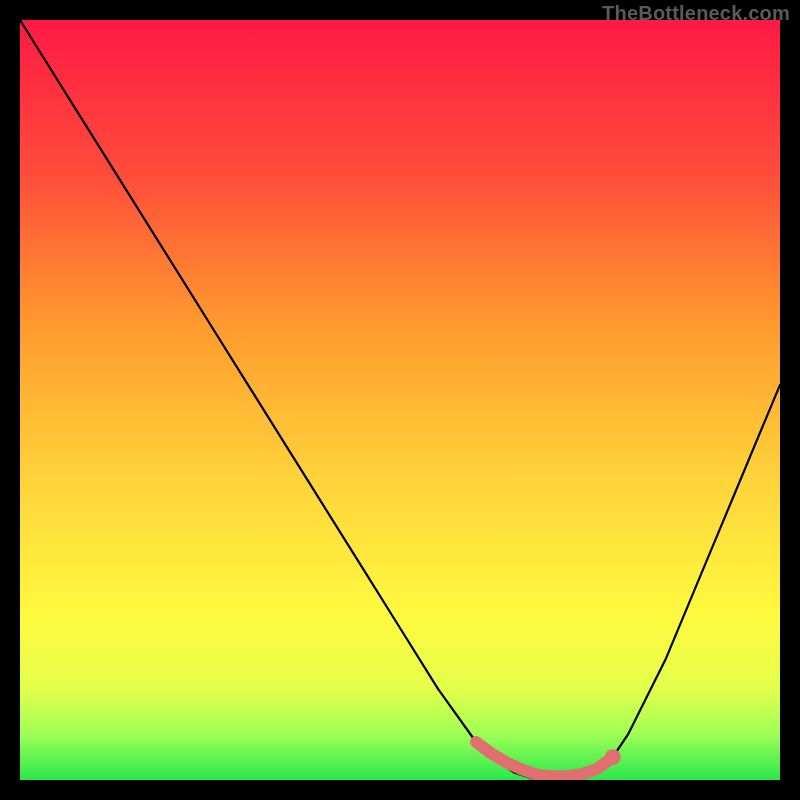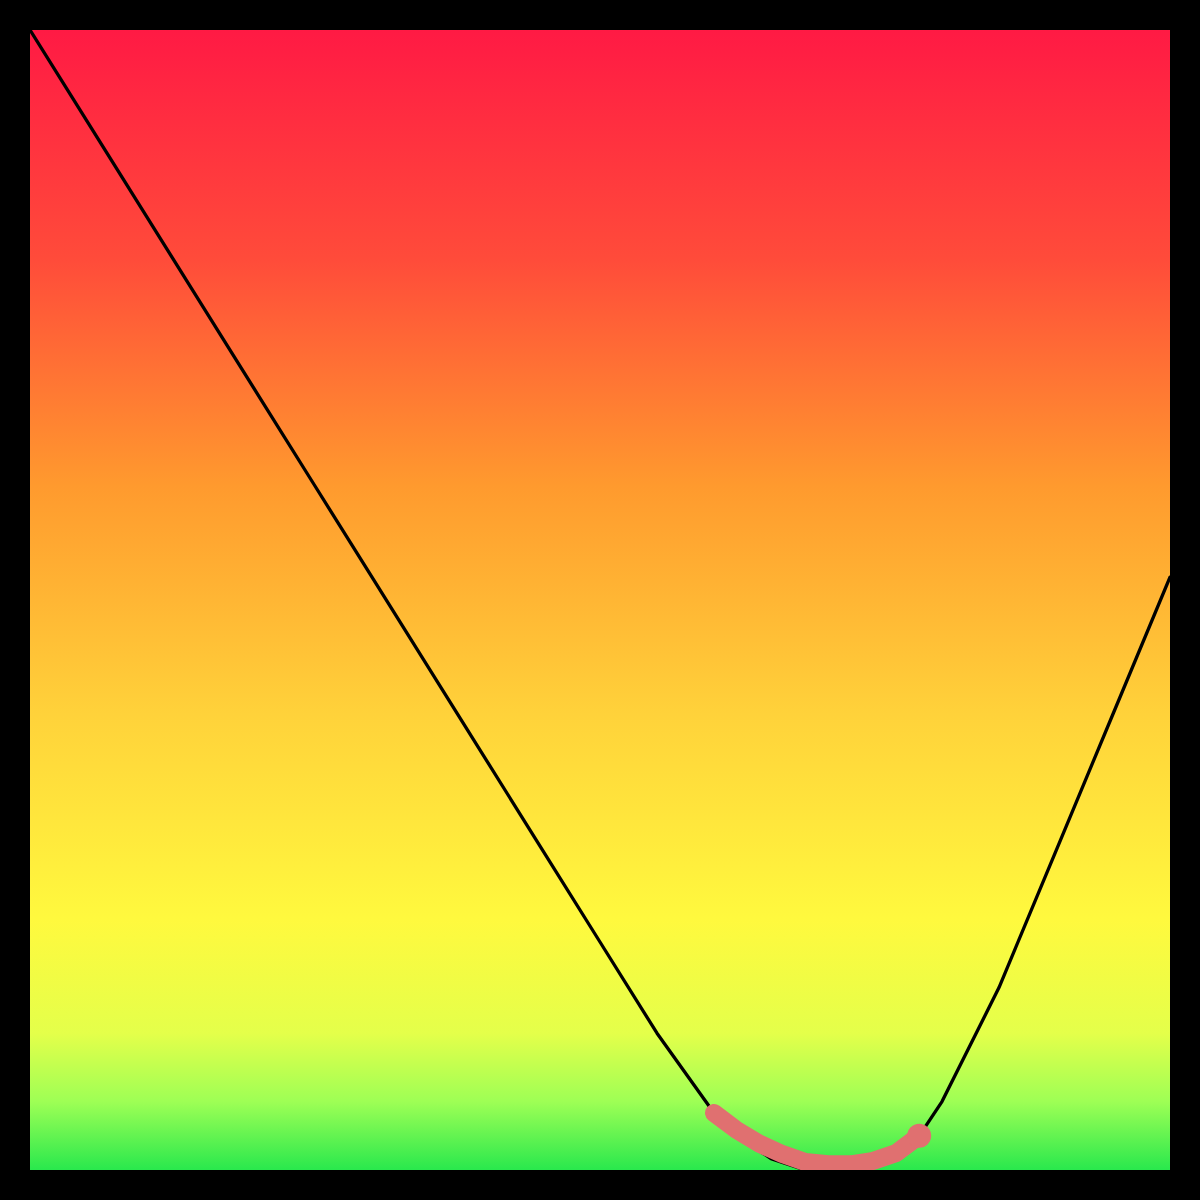--- a/index.html
+++ b/index.html
@@ -38,20 +38,21 @@
     font-weight: 600;
     letter-spacing: 0.2px;
     z-index: 5;
   }
 </style>
 </head>
 <body>
 
 <div class="stage">
 
+  <div class="attribution">TheBottleneck.com</div>
 
   <div class="plot-area">
     <svg viewBox="0 0 760 760" preserveAspectRatio="none">
       <defs>
         <linearGradient id="bg-grad" x1="0" y1="0" x2="0" y2="1">
         <stop offset="0.0%" stop-color="#ff1a44"></stop>
             <stop offset="20.0%" stop-color="#ff4b3a"></stop>
             <stop offset="40.0%" stop-color="#ff9a2e"></stop>
             <stop offset="60.0%" stop-color="#ffd23a"></stop>
             <stop offset="78.0%" stop-color="#fff93e"></stop>

